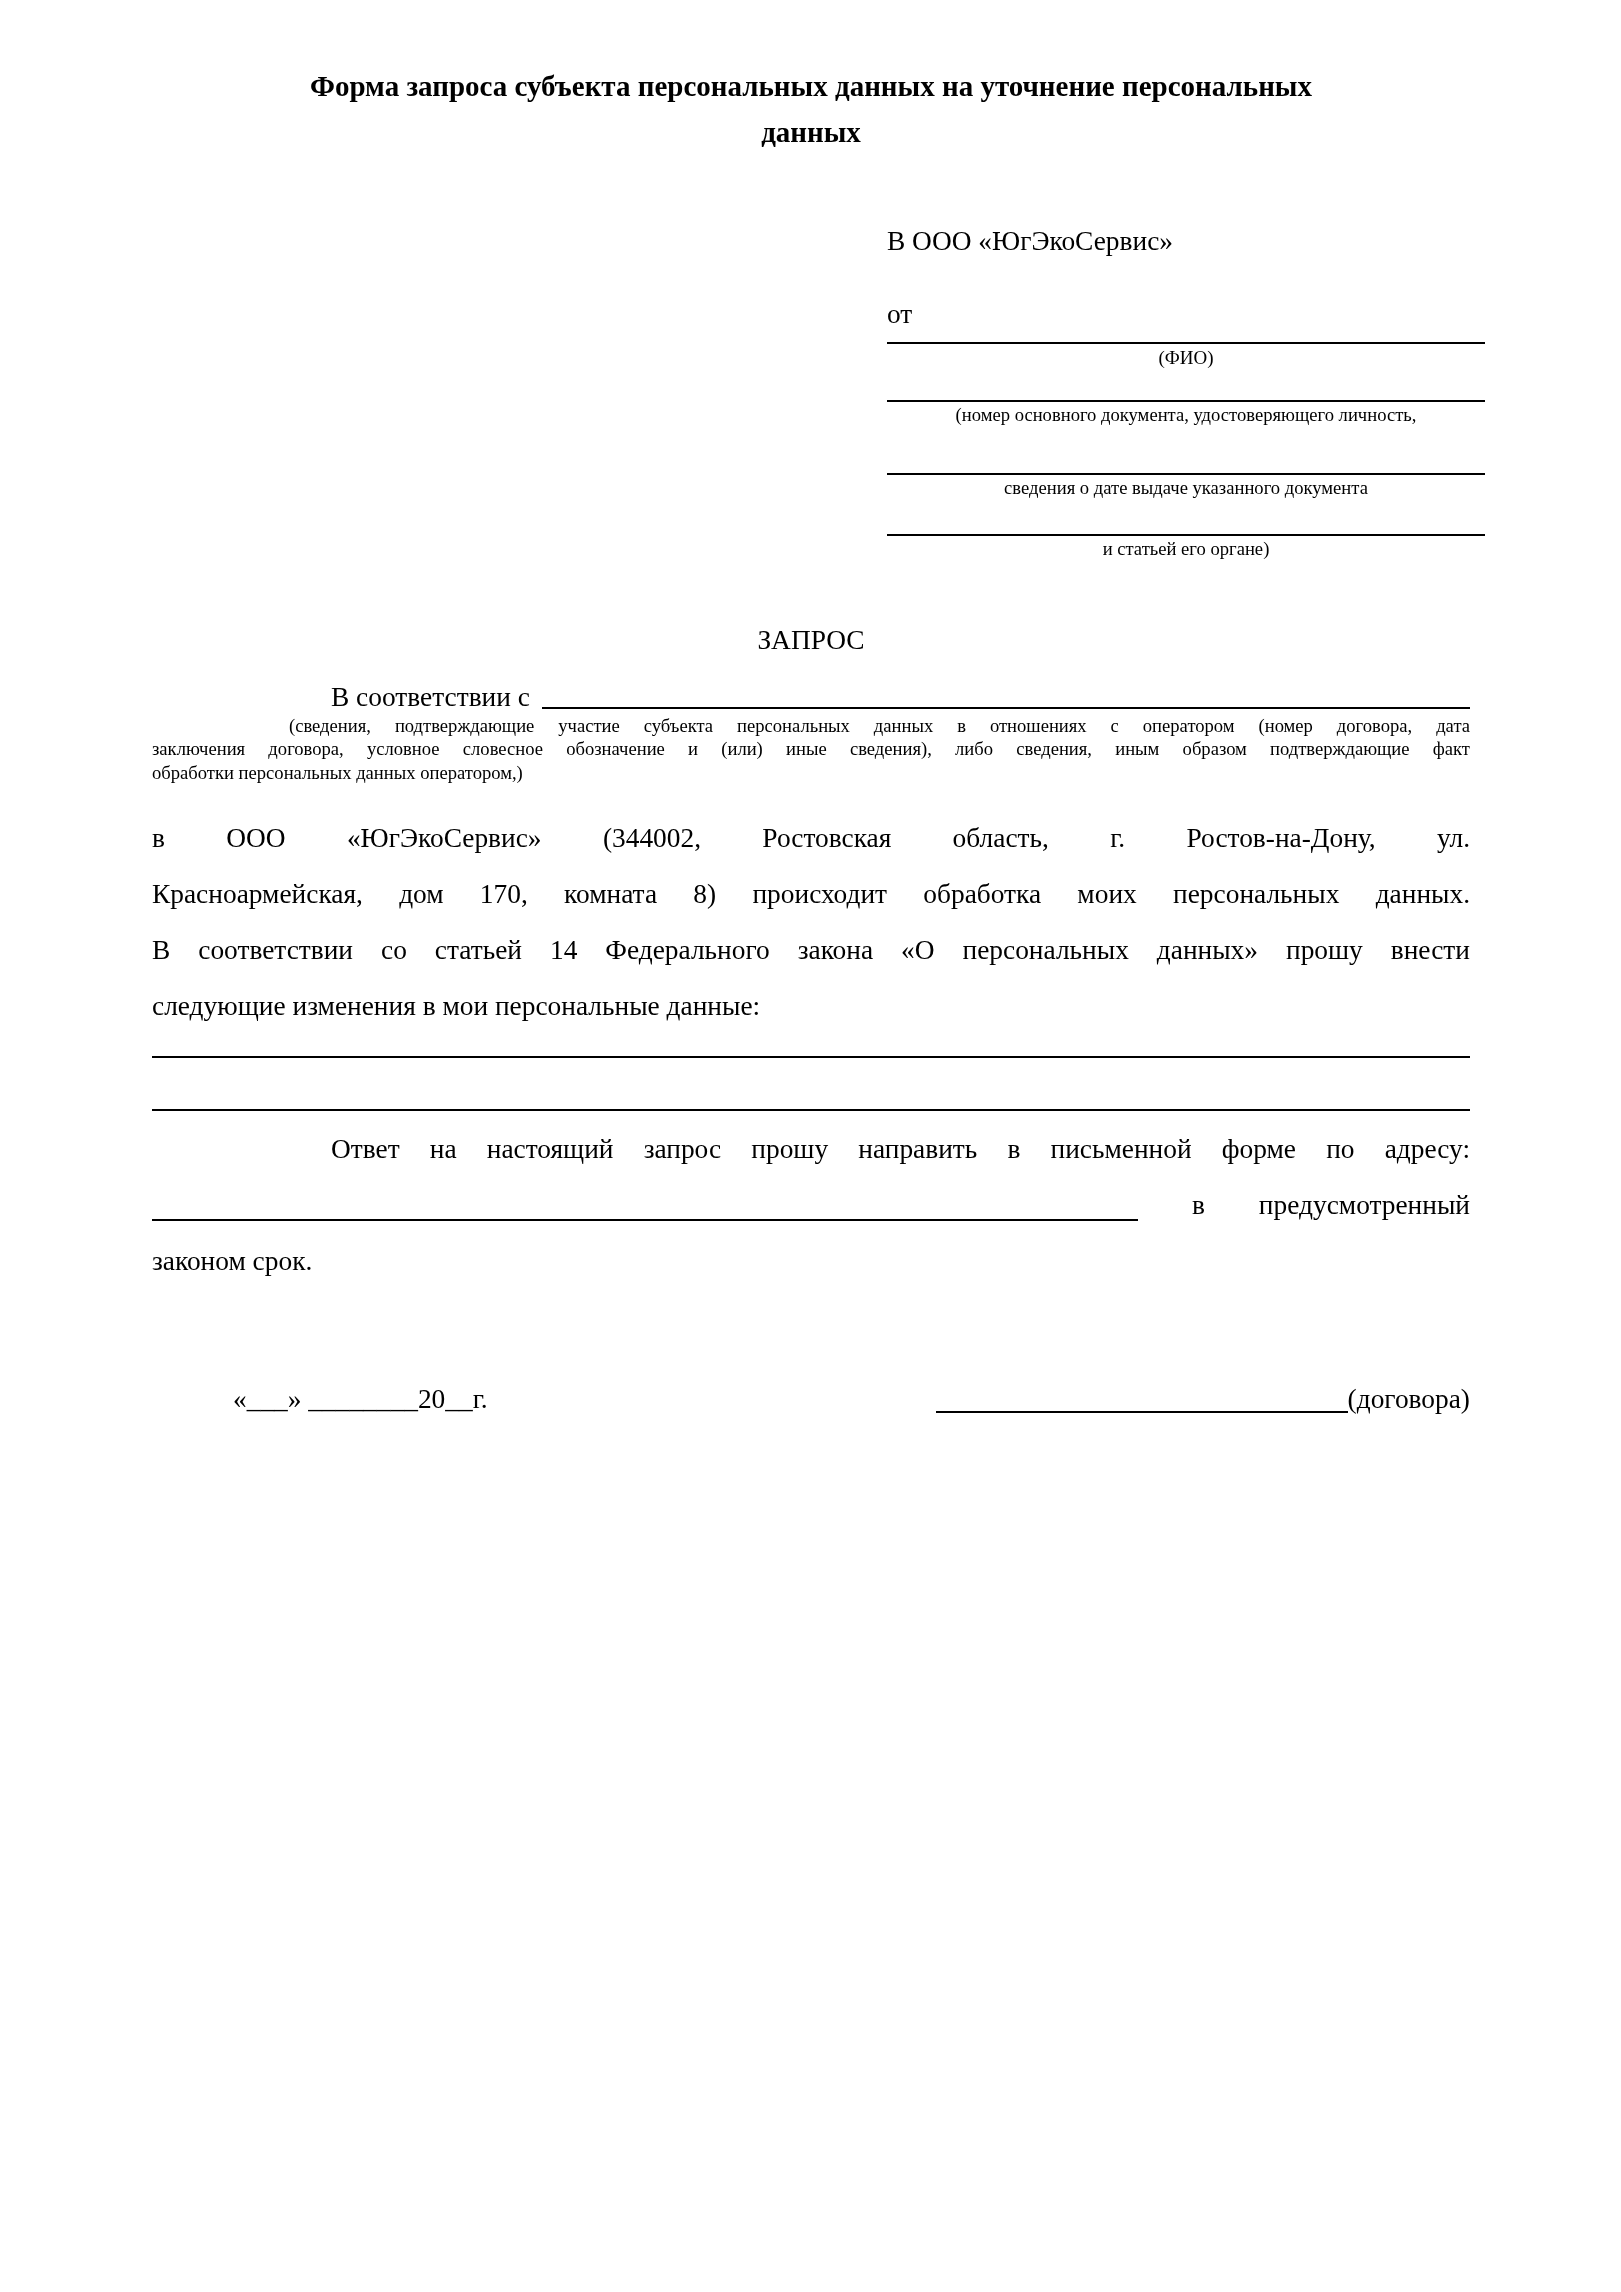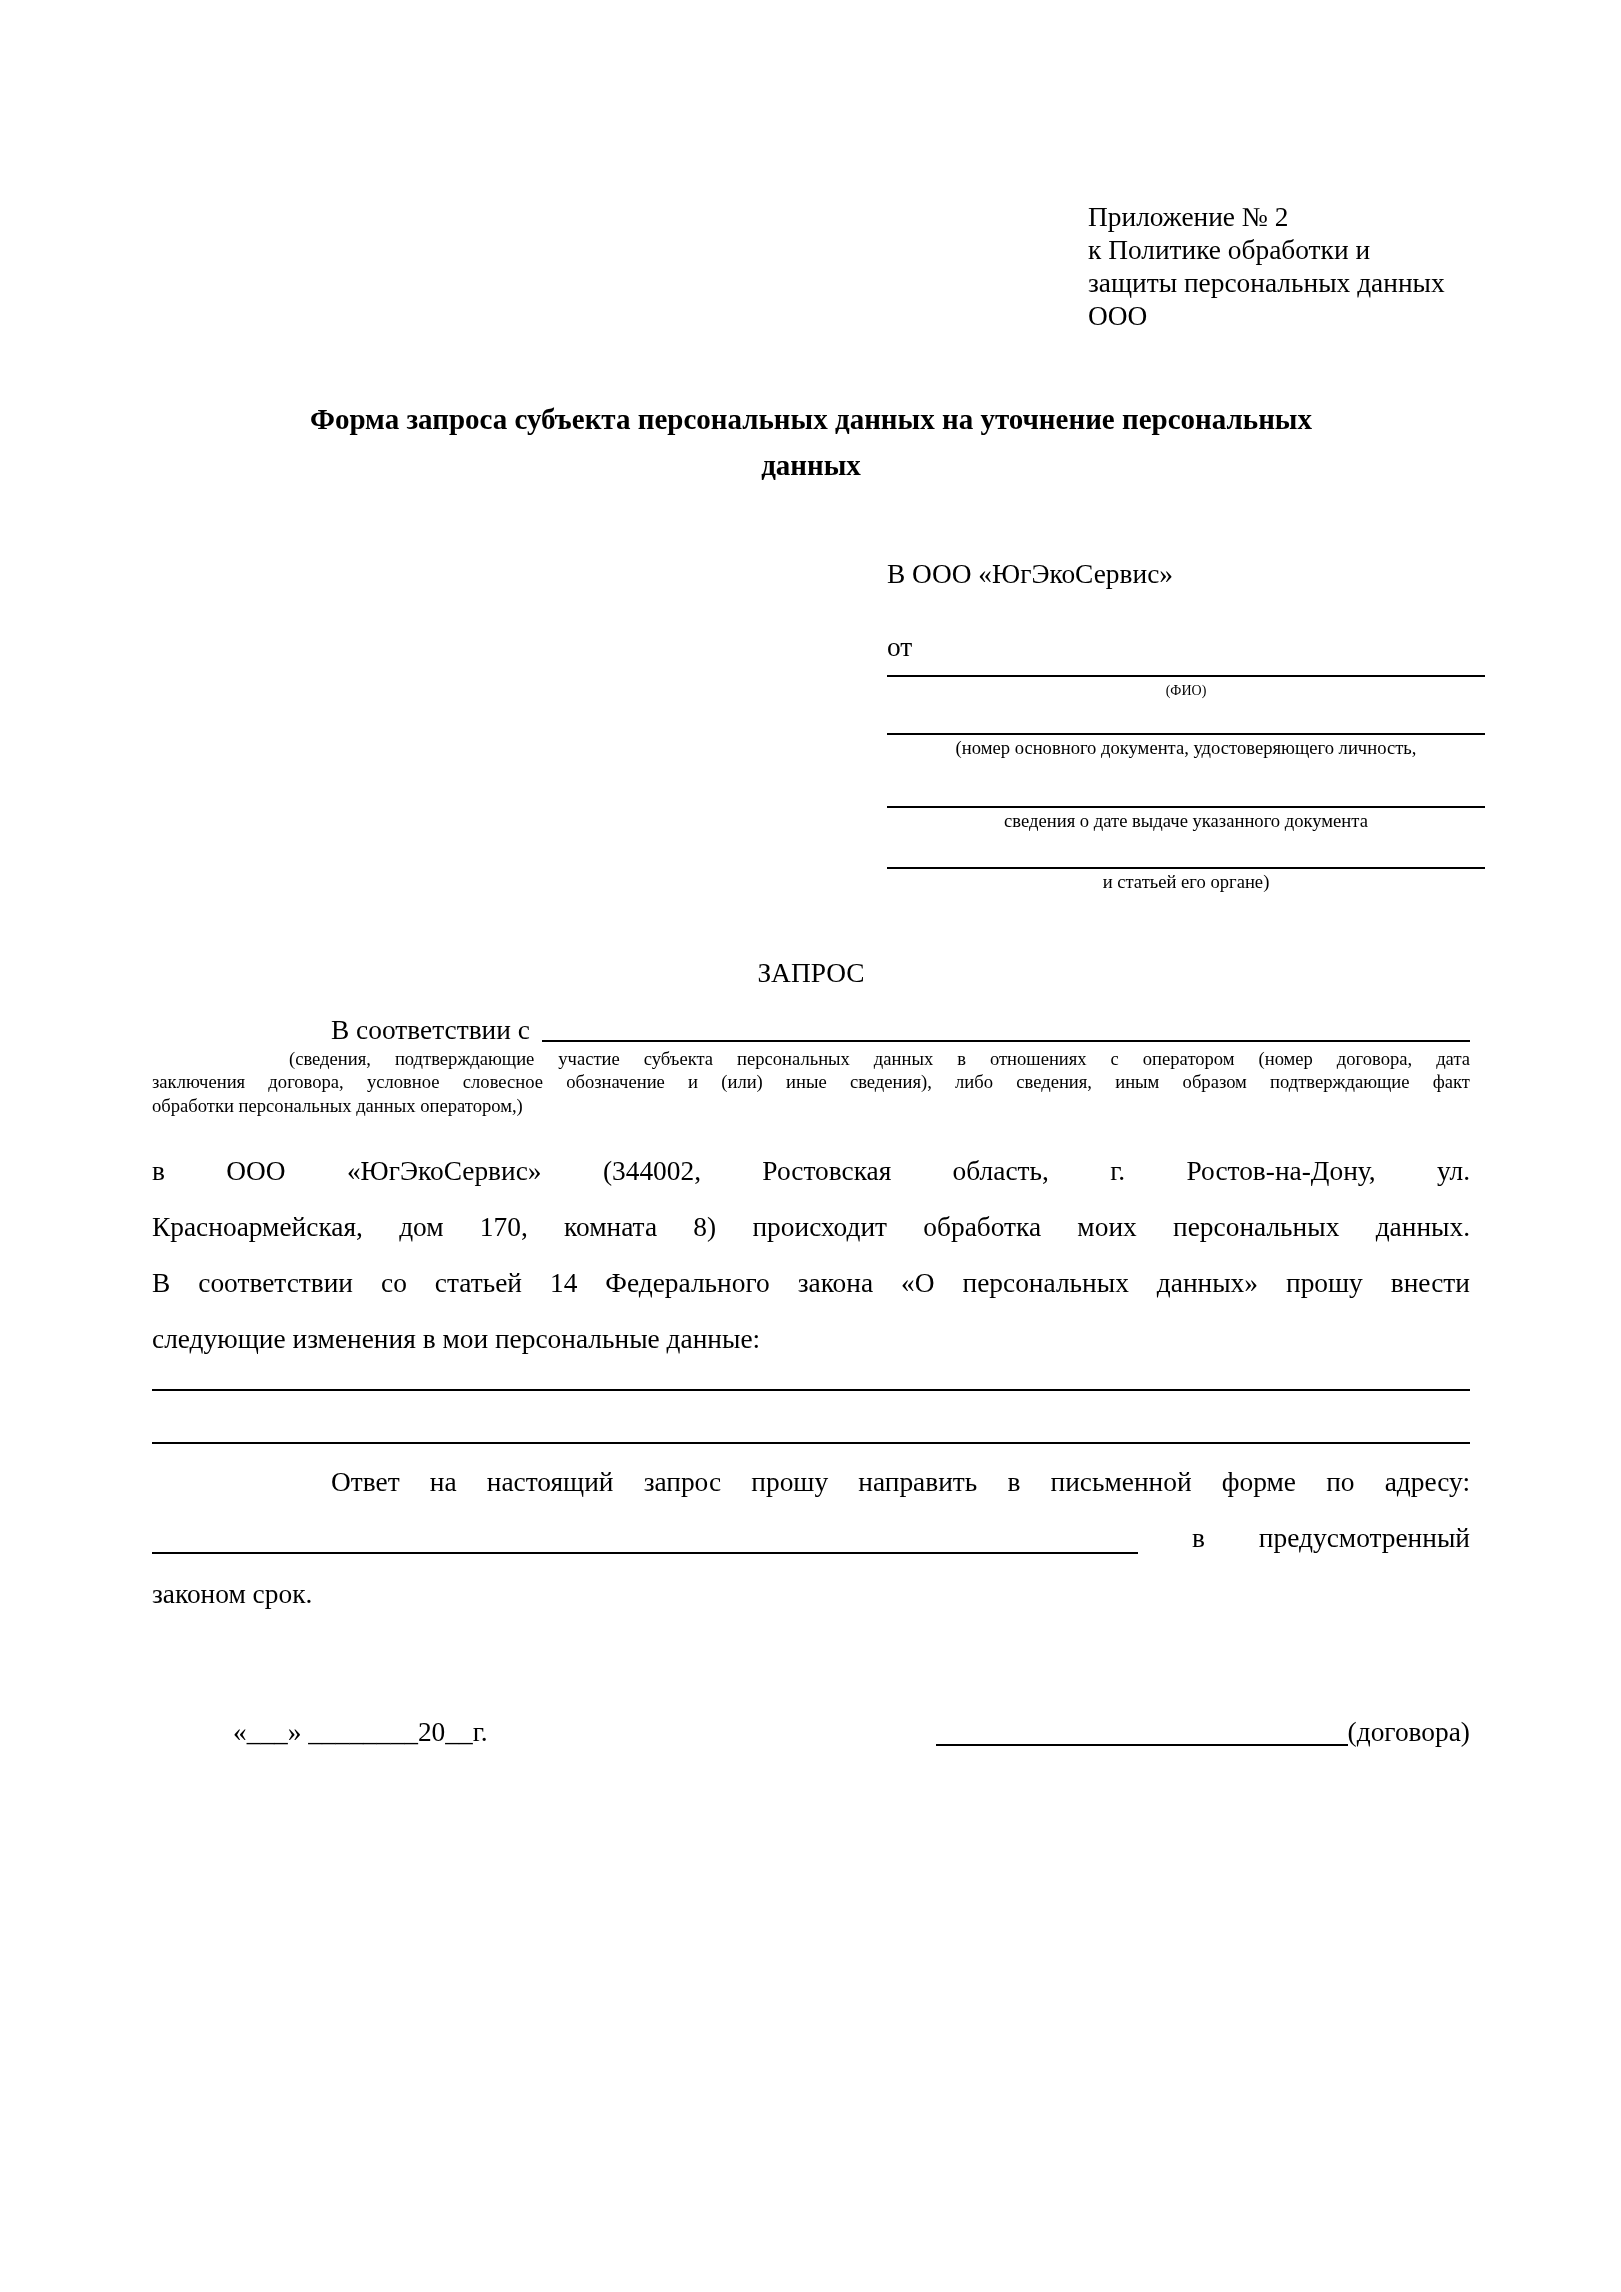--- a/index.html
+++ b/index.html
@@ -47,21 +47,21 @@
   .fl-1 { height: 11.8px; }
   .fl-2 { height: 33px; }
   .fl-3 { height: 48px; }
   .fl-4 { height: 37px; }
   .field-caption {
     text-align: center;
     font-size: 18.6px;
     line-height: 22.5px;
     padding-top: 2px;
   }
-  .field-caption.fio { font-size: 14px; line-height: 23.5px; }
+  .field-caption.fio { font-size: 19px; line-height: 23.5px; }
 
   
   .request-heading {
     margin-top: 62px;
     text-align: center;
     font-size: 27.4px;
     line-height: 35px;
   }
 
   
@@ -138,26 +138,20 @@
     margin-bottom: 3.9px;
   }
   .sig-caption { white-space: nowrap; }
 </style>
 </head>
 <body>
 
 <div class="page">
   <div class="content">
 
-    <div class="appendix">
-      <div>Приложение № 2</div>
-      <div>к Политике обработки и</div>
-      <div>защиты персональных данных</div>
-      <div>ООО</div>
-    </div>
 
     <div class="doc-title">Форма запроса субъекта персональных данных на уточнение персональных данных</div>
 
     <div class="addressee">
       <div class="addr-to">В ООО «ЮгЭкоСервис»</div>
       <div class="addr-from">от</div>
 
       <div class="field-line fl-1"></div>
       <div class="field-caption fio">(ФИО)</div>
 

